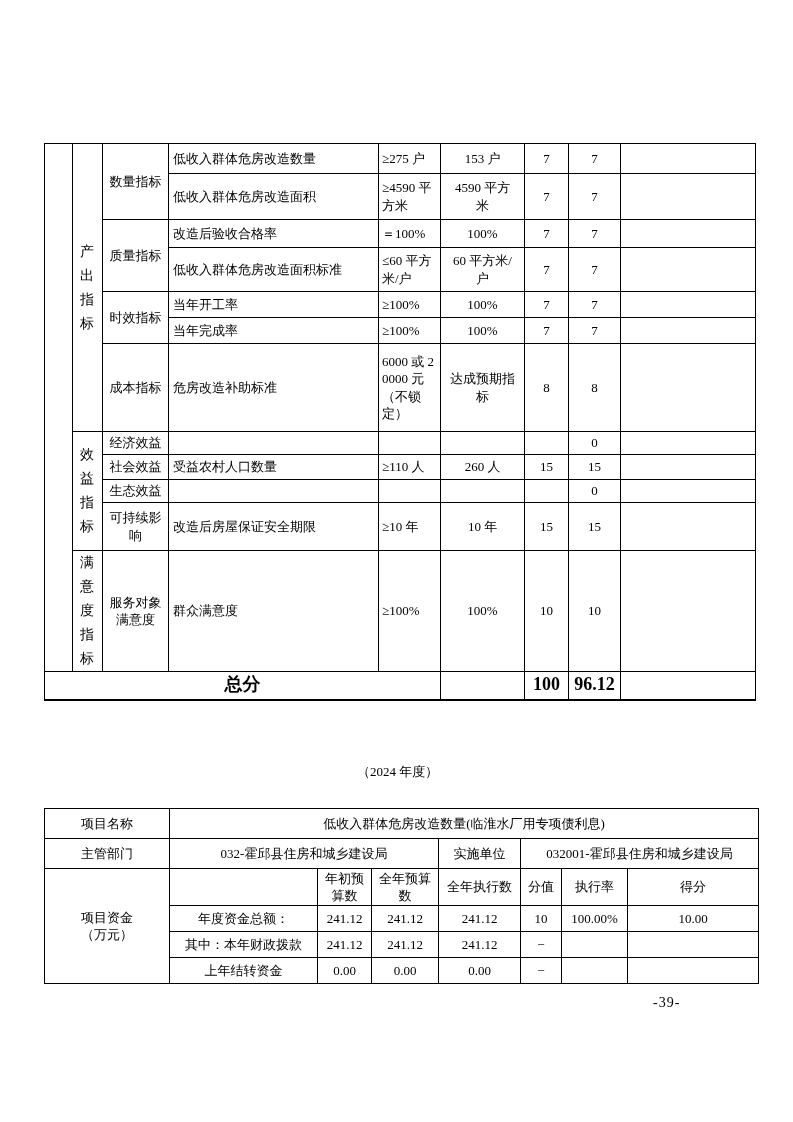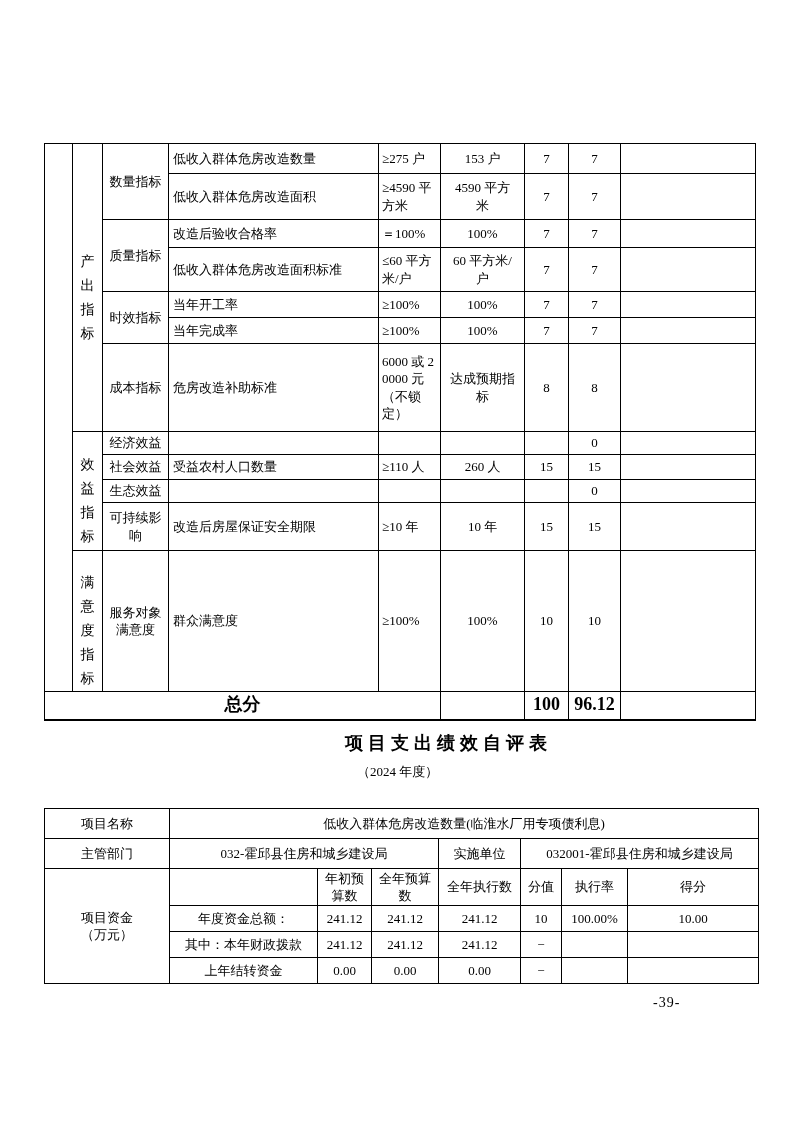--- a/index.html
+++ b/index.html
@@ -13,21 +13,21 @@
     border:1px solid #000;font-size:13px;padding:0 2px;
     text-align:center;vertical-align:middle;overflow:hidden;
     word-break:break-all;line-height:1.32;
   }
   
   .t1{left:44px;top:143px;width:711px;}
   .t1 td.name{text-align:left;padding:0 4px;}
   .t1 td.target{text-align:left;padding:0 3px;}
   .t1 td.actual{padding:0 8px;}
   .vt{display:inline-block;width:15px;font-size:14px;line-height:24px;
-      word-break:break-all;text-align:center;margin-top:20px;}
+      word-break:break-all;text-align:left;}
   .total-row td{font-weight:bold;font-size:18px;}
   .t1 .bb{border-bottom:2px solid #000;}
   
   .doc-title{position:absolute;left:345px;top:731px;font-size:18px;font-weight:bold;
              letter-spacing:5px;white-space:nowrap;}
   .doc-subtitle{position:absolute;left:357px;top:763px;font-size:13px;white-space:nowrap;}
   
   .t2{left:44px;top:808px;width:714px;font-family:Liberation Serif, serif;}
   .t2 td{font-size:13px;}
   
@@ -163,21 +163,20 @@
     <tr style="height:28px" class="total-row">
       <td colspan="5" class="bb">总分</td>
       <td class="bb"></td>
       <td class="bb">100</td>
       <td class="bb">96.12</td>
       <td class="bb"></td>
     </tr>
   </tbody>
     </table>
 
-  <div class="doc-title">项目支出绩效自评表</div>
   <div class="doc-subtitle">（2024 年度）</div>
 
   <table class="t2">
     <colgroup>
       <col style="width:125px">
         <col style="width:148px">
         <col style="width:54px">
       <col style="width:67px">
         <col style="width:82px">
         <col style="width:41px">

